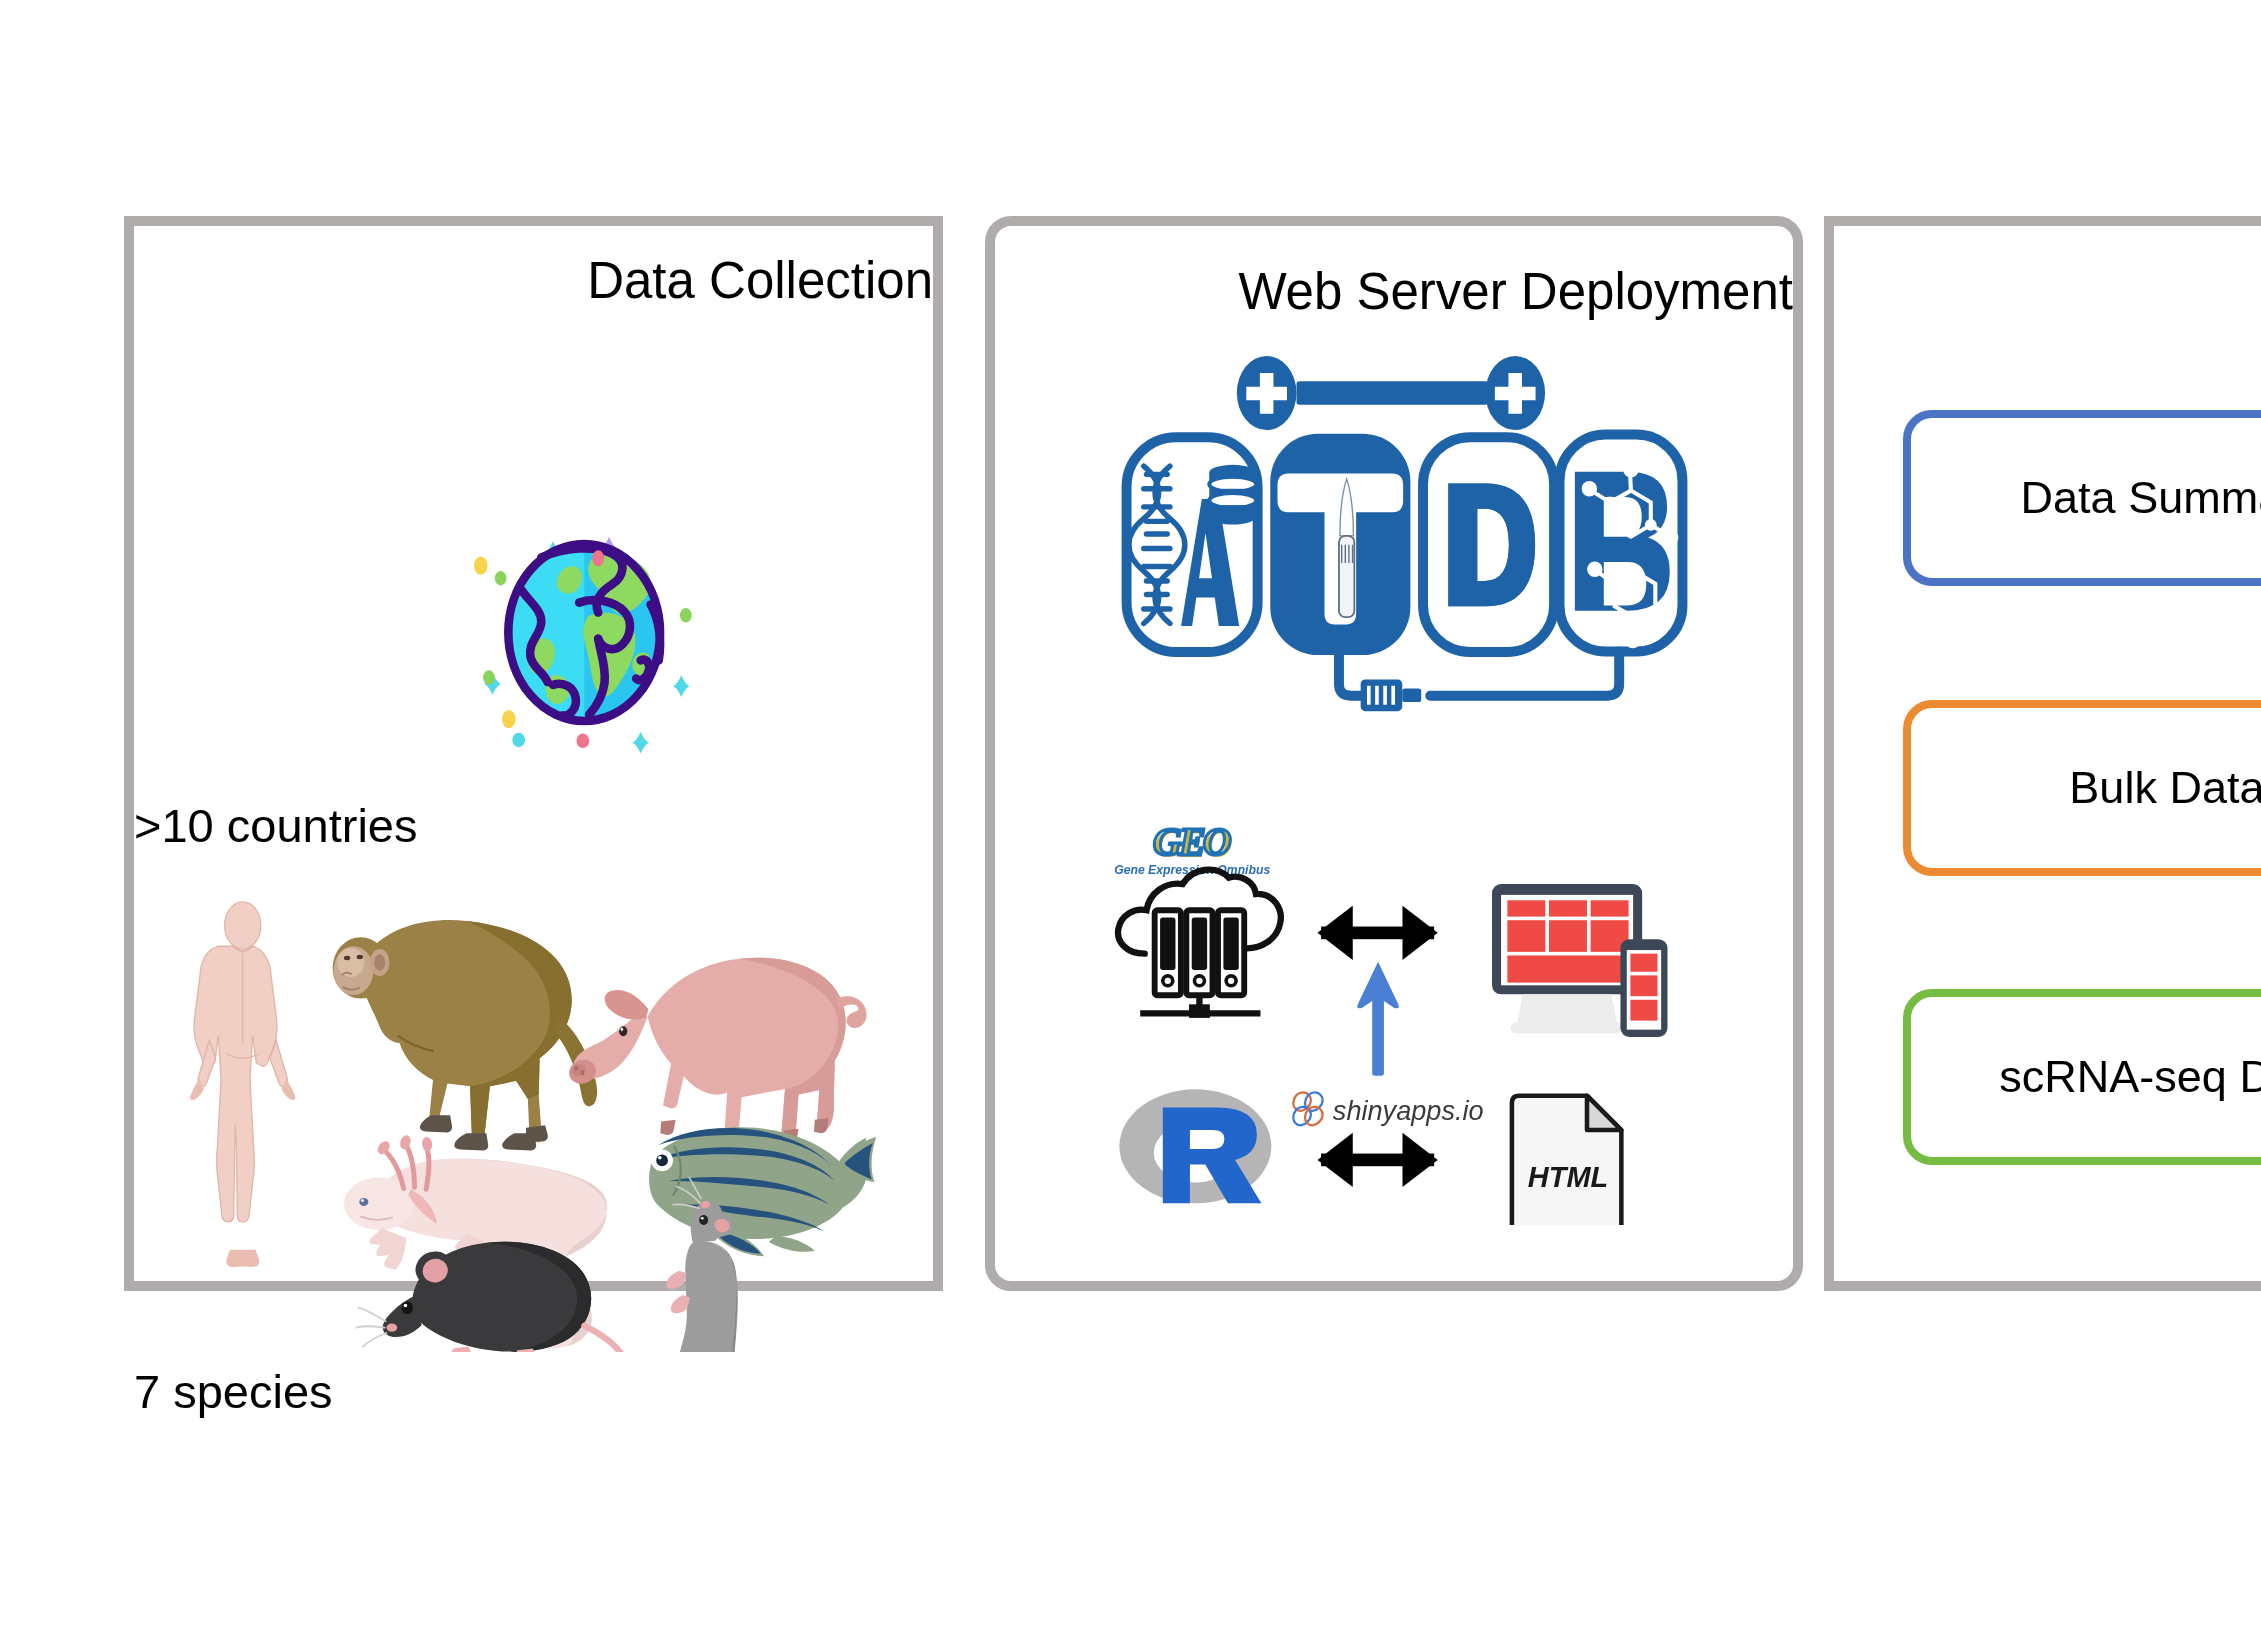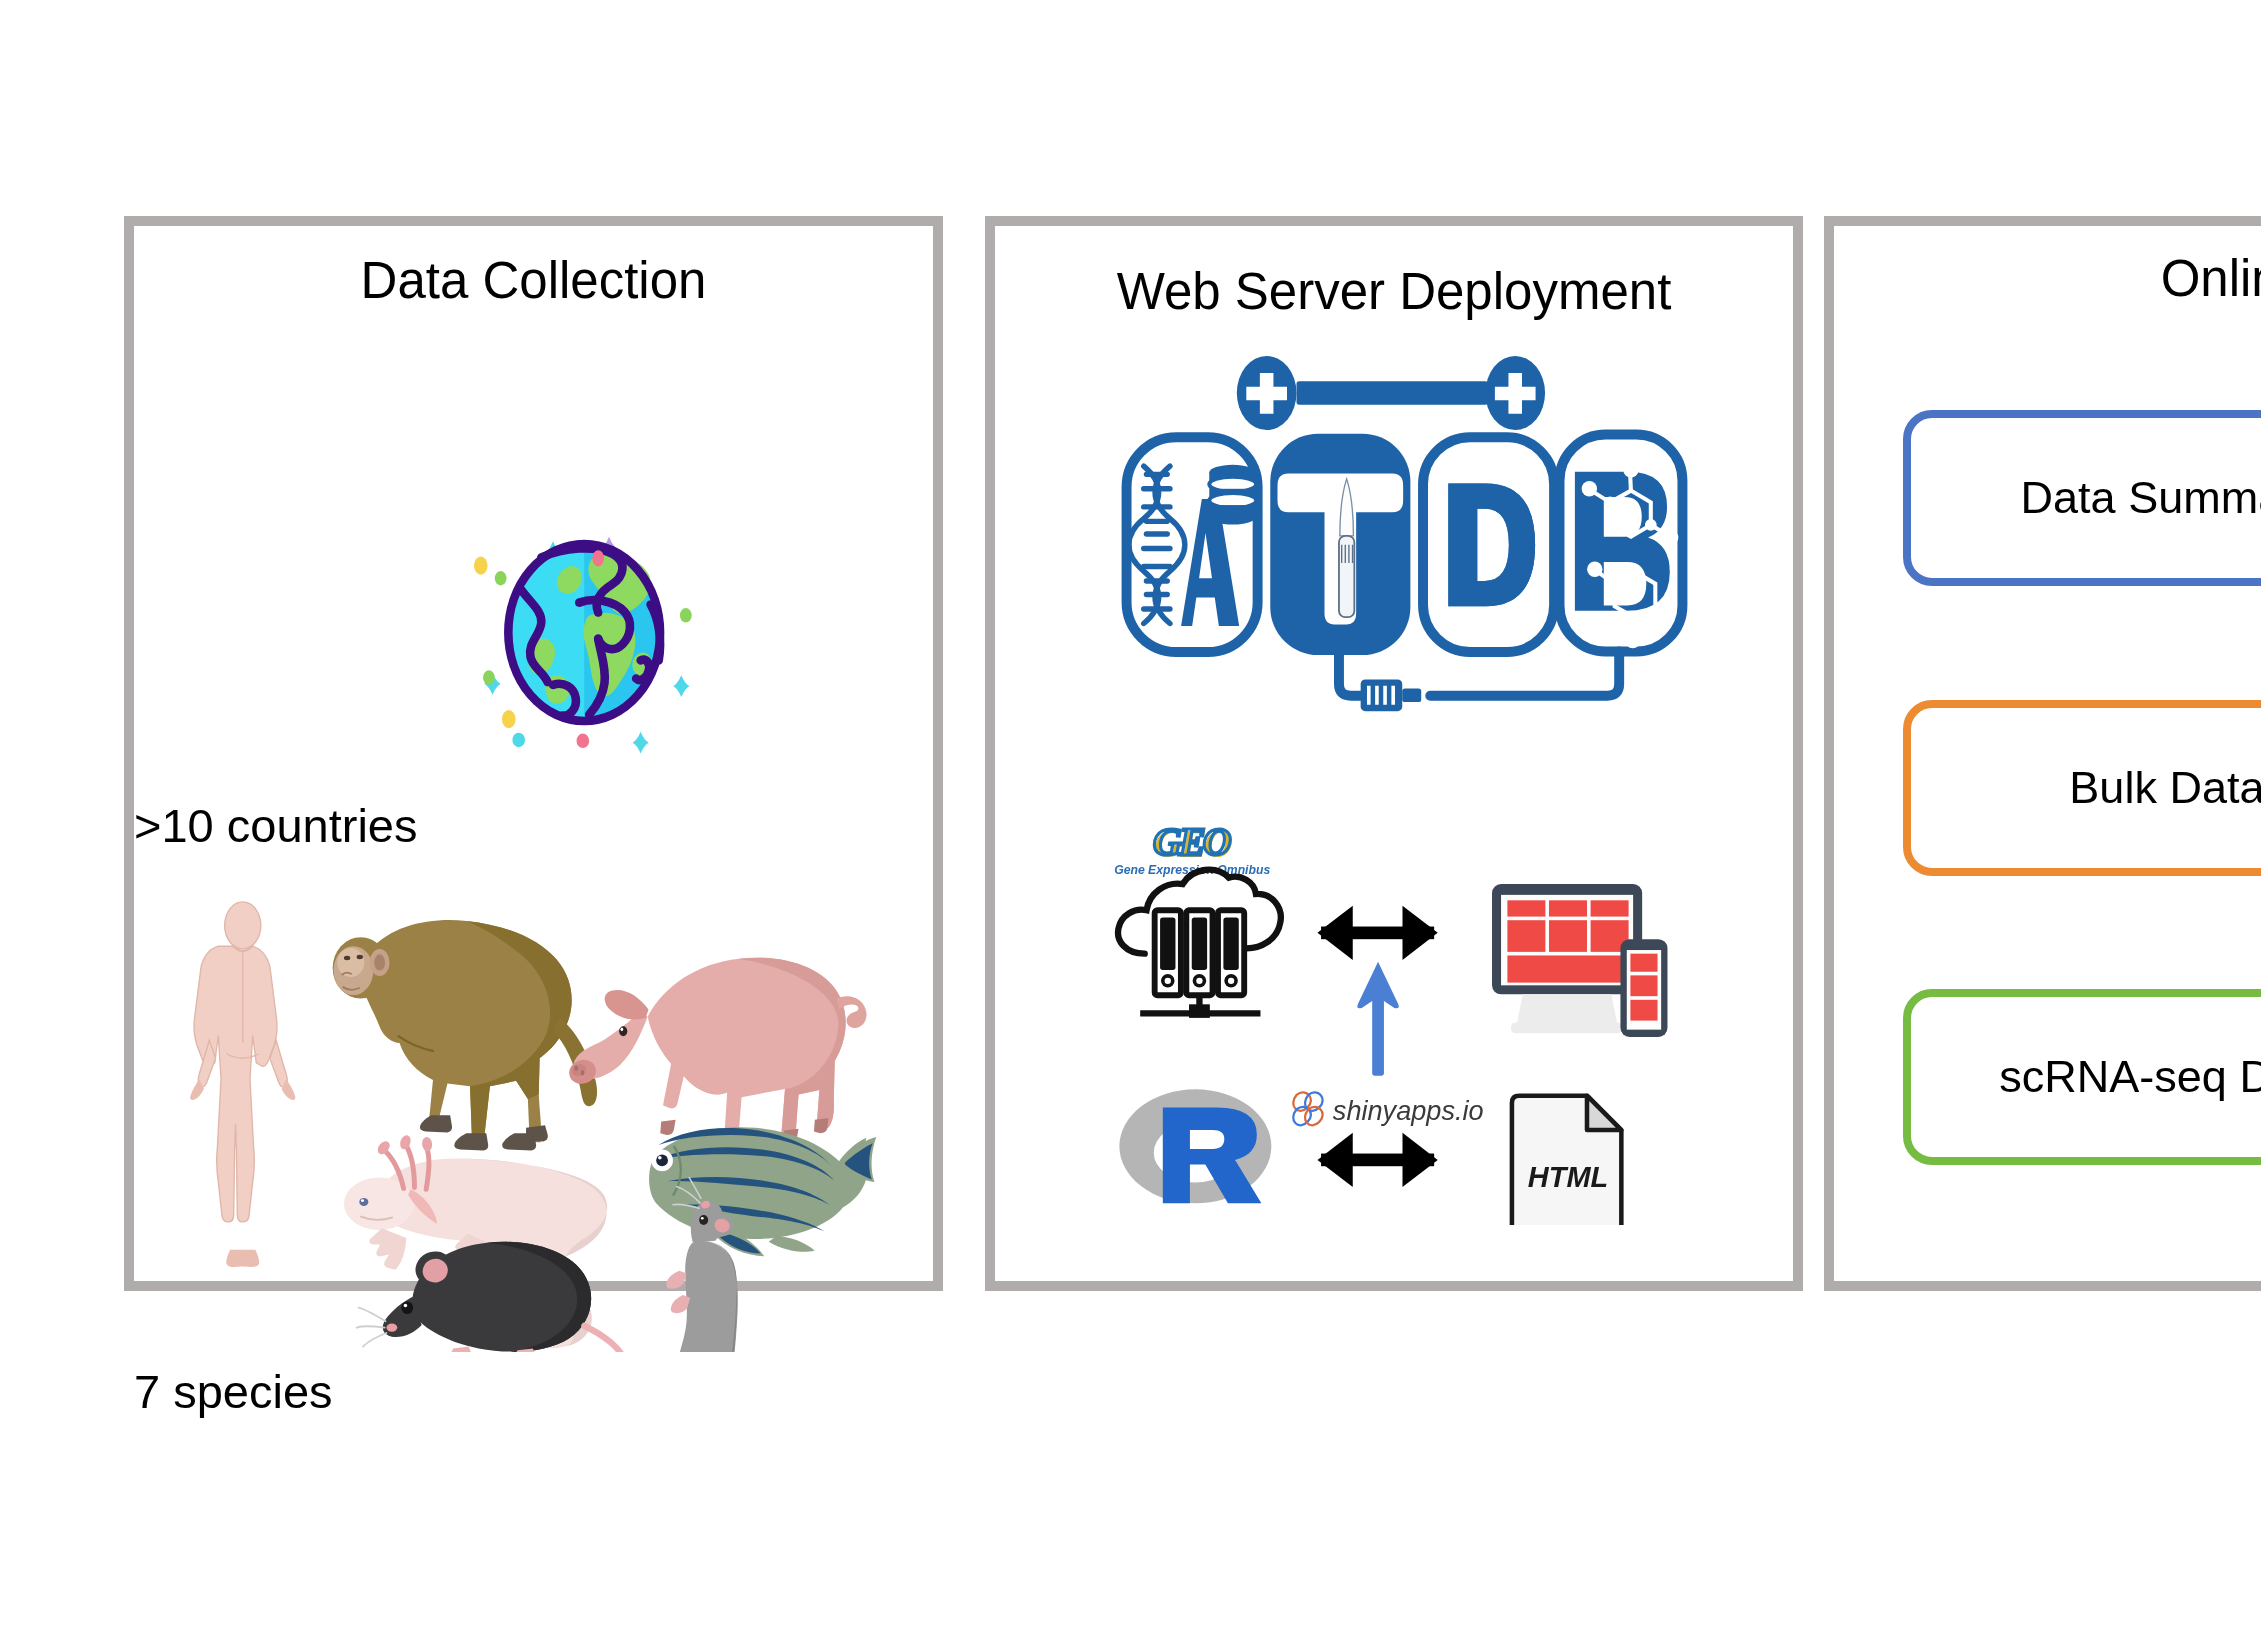--- a/index.html
+++ b/index.html
@@ -2,24 +2,24 @@
 <html style="font-size:7.2px"><head>
 <meta charset="utf-8">
 <title>ATDB Workflow Figure</title>
 <style>
   html,body{margin:0;padding:0;background:#ffffff;}
   body{width:2894px;height:1628px;position:relative;overflow:hidden;
        font-family:"Liberation Sans","DejaVu Sans",sans-serif;}
 
   .panel{position:absolute;background:#ffffff;border:10px solid #b0acac;box-sizing:border-box;}
   #panel-data-collection{left:124px;top:216px;width:819px;height:1075px;}
-  #panel-web-server{left:985px;top:216px;width:818px;height:1075px;}
+  #panel-web-server{left:985px;top:216px;width:818px;height:1075px;border-radius:26px;}
   #panel-online-access{left:1824px;top:216px;width:971px;height:1075px;}
 
-  .panel-title{position:absolute;left:0;right:0;text-align:center;
+  .panel-title{position:absolute;left:0;right:0;text-align:right;
      font-size:51px;color:#000;white-space:nowrap;line-height:1.1;}
   #title-data-collection{top:27px;}
   #title-web-server{top:38px;}
   #title-online-access{top:25px;}
 
   .caption{position:absolute;left:0;right:0;font-size:47px;color:#000;line-height:1.1;}
   #caption-countries{top:574px;}
   #caption-species{top:1140px;}
 
   .stage{position:absolute;font-style:italic;}

